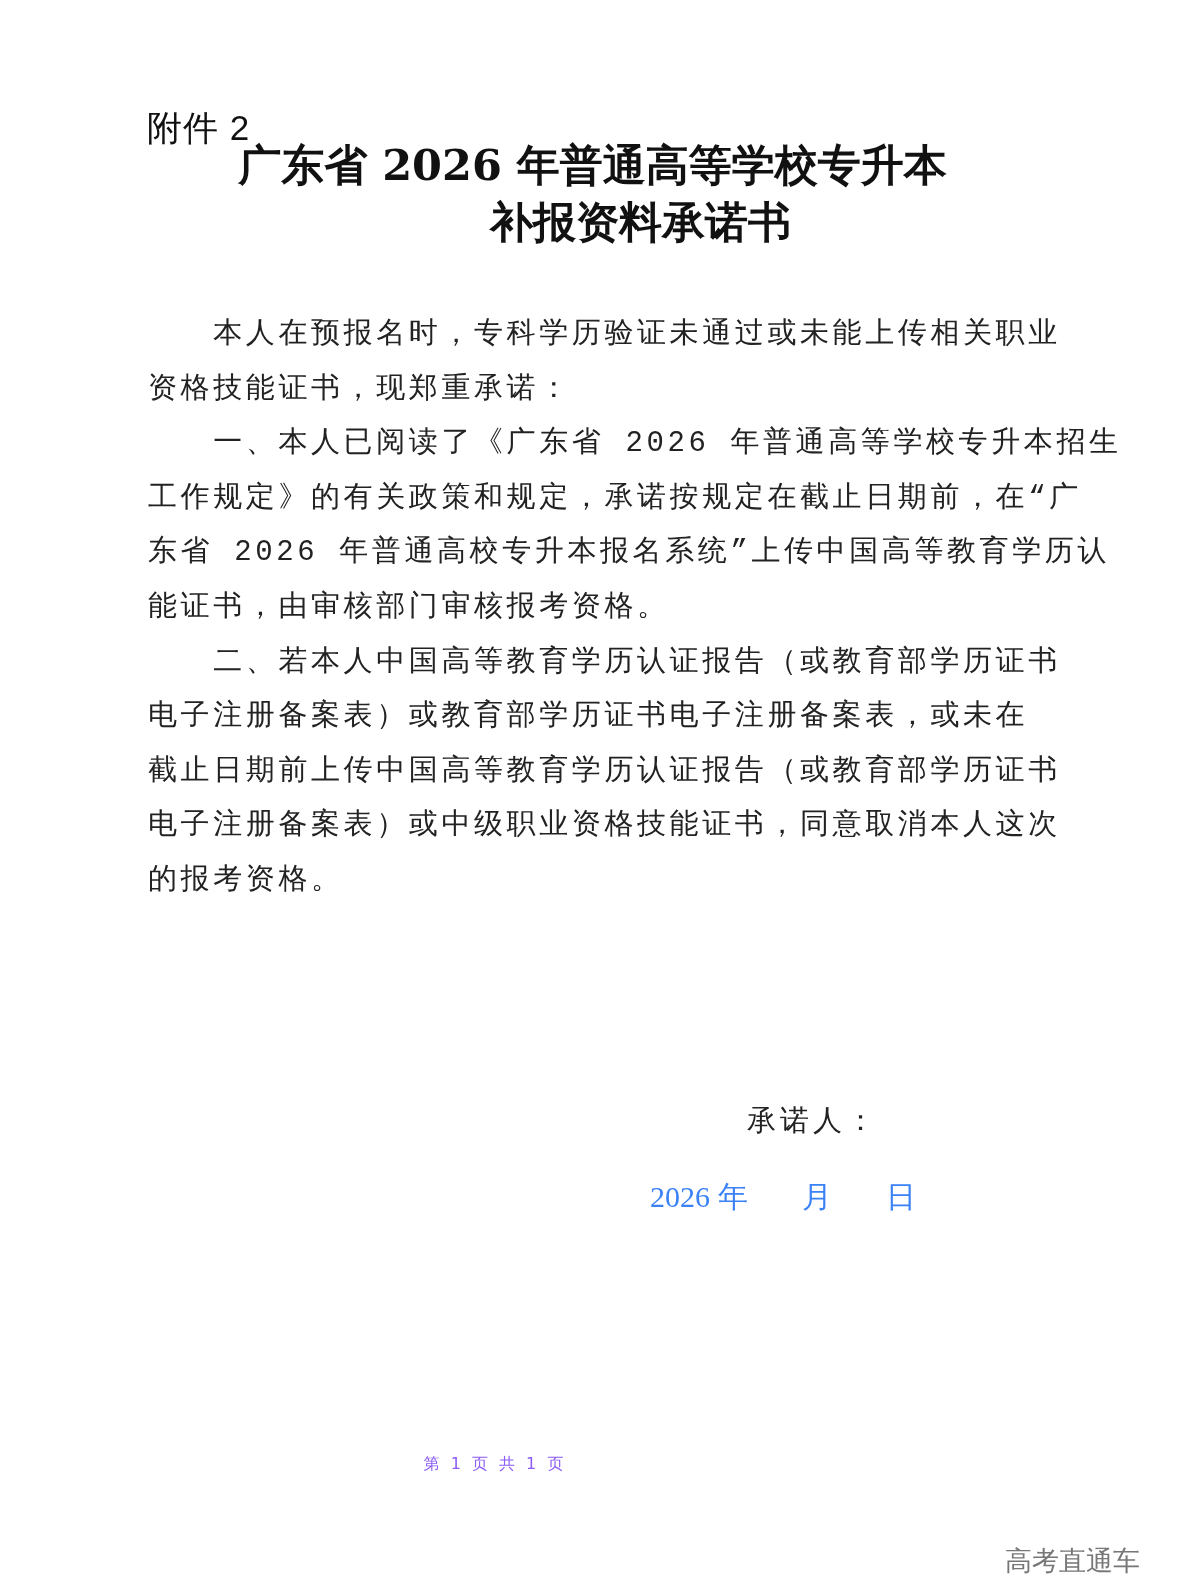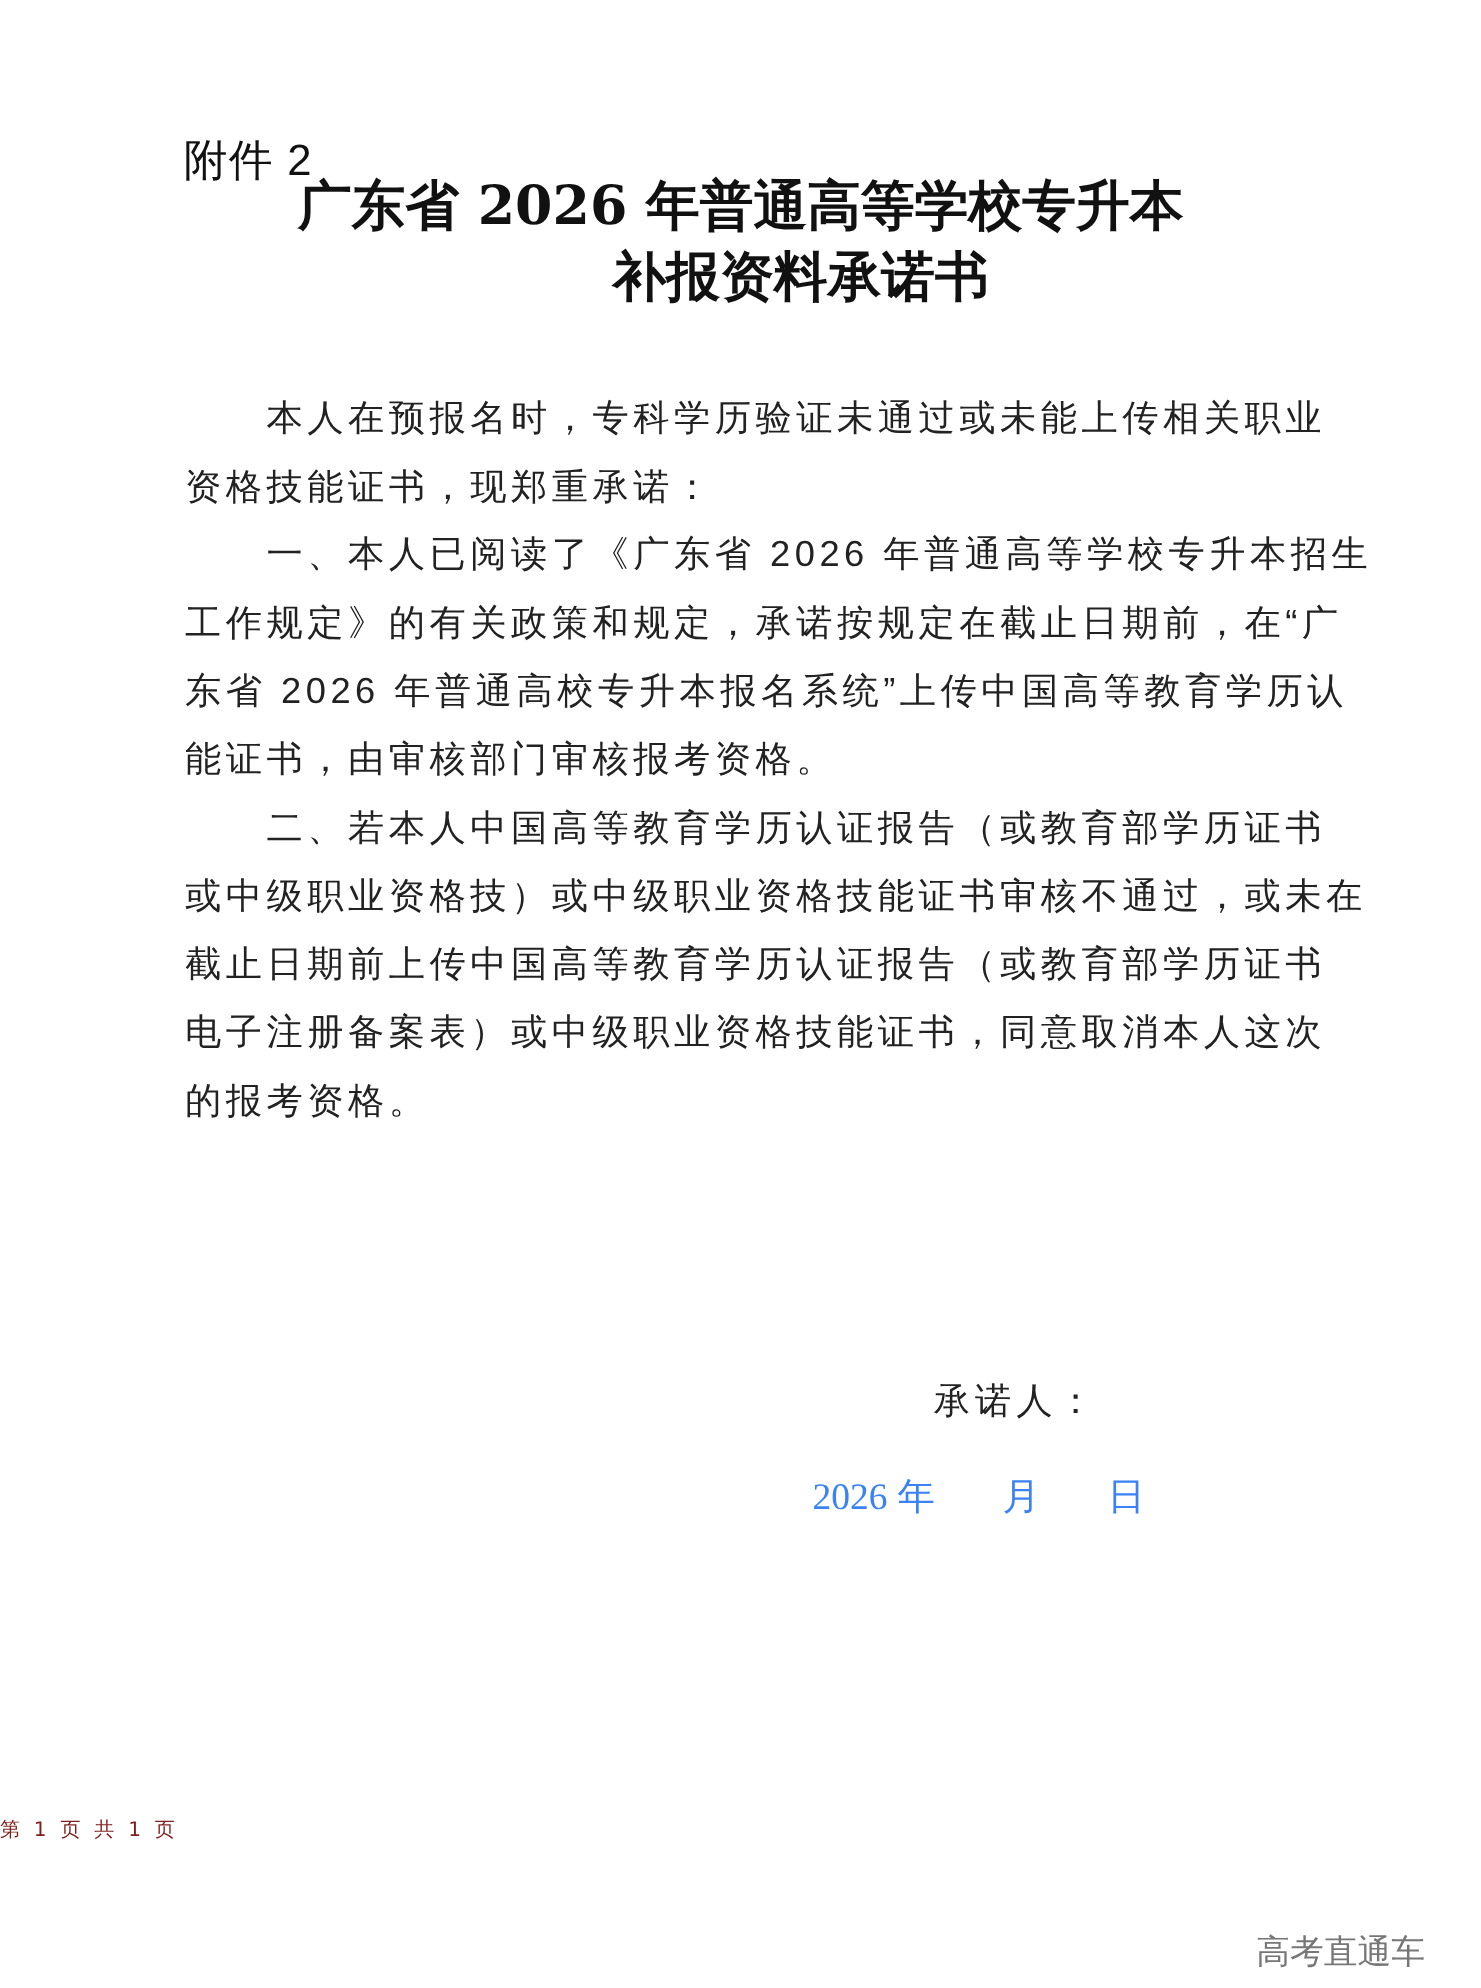--- a/index.html
+++ b/index.html
@@ -15,39 +15,39 @@
     .title {
       position: absolute; left: 0; width: 1185px; text-align: center;
       font-weight: bold; font-size: 43px; line-height: 58px;
       font-family: "DejaVu Serif", serif;
     }
     .title.l1 { top: 136px; }
     .title.l2 { top: 193px; margin-left: 48px; }
     .body-text {
       position: absolute; left: 148px; top: 308px; width: 890px;
       font-size: 29px; line-height: 54.6px; letter-spacing: 3.6px;
-      font-family: Liberation Sans, sans-serif; font-weight: 300; color: #222;
+      font-family: Liberation Mono, monospace; font-weight: 300; color: #222;
     }
     .body-text .line { white-space: nowrap; height: 54.6px; }
     .signer {
       position: absolute; left: 747px; top: 1077px;
       font-size: 29px; letter-spacing: 4px; font-family: "DejaVu Sans", sans-serif; color: #222; margin-top: 24px;
     }
     .date {
       position: absolute; left: 650px; top: 1177px;
       font-size: 30px; font-family: "Liberation Serif", serif; color: #3b82f6;
       display: flex; align-items: baseline;
     }
     .date span { display: inline-block; }
     .date .yr-unit { margin-left: 8px; }
     .date .mo { margin-left: 54px; }
     .date .dy { margin-left: 54px; }
     .footer {
-      position: absolute; left: 0; width: 990px; top: 1454px; 
-      font-size: 16px; font-family: "DejaVu Sans", sans-serif; letter-spacing: 3px; color: #7f1d1d;
+      position: absolute; left: 0; width: 990px; top: 1454px; text-align: center;
+      font-size: 16px; font-family: "DejaVu Sans", sans-serif; letter-spacing: 3px; color: #8b5cf6;
     }
     .watermark {
       position: absolute; right: 45px; top: 1543px;
       font-size: 27px; font-family: Liberation Sans, sans-serif; color: #777;
     }
   </style>
 </head>
 <body>
 
 <div class="attachment">附件 2</div>
@@ -56,21 +56,21 @@
 <div class="title l2">补报资料承诺书</div>
 
 <div class="body-text">
   <div class="line">　　本人在预报名时，专科学历验证未通过或未能上传相关职业</div>
   <div class="line">资格技能证书，现郑重承诺：</div>
   <div class="line">　　一、本人已阅读了《广东省 2026 年普通高等学校专升本招生</div>
   <div class="line">工作规定》的有关政策和规定，承诺按规定在截止日期前，在“广</div>
   <div class="line">东省 2026 年普通高校专升本报名系统”上传中国高等教育学历认</div>
   <div class="line">能证书，由审核部门审核报考资格。</div>
   <div class="line">　　二、若本人中国高等教育学历认证报告（或教育部学历证书</div>
-  <div class="line">或中级职业资格技）或中级职业资格技能证书审核不通过，或未在</div>
+  <div class="line">电子注册备案表）或教育部学历证书电子注册备案表，或未在</div>
   <div class="line">截止日期前上传中国高等教育学历认证报告（或教育部学历证书</div>
   <div class="line">电子注册备案表）或中级职业资格技能证书，同意取消本人这次</div>
   <div class="line">的报考资格。</div>
 </div>
 
 <div class="signer">承诺人：</div>
 
 <div class="date">
   <span>2026</span>
   <span class="yr-unit">年</span>

